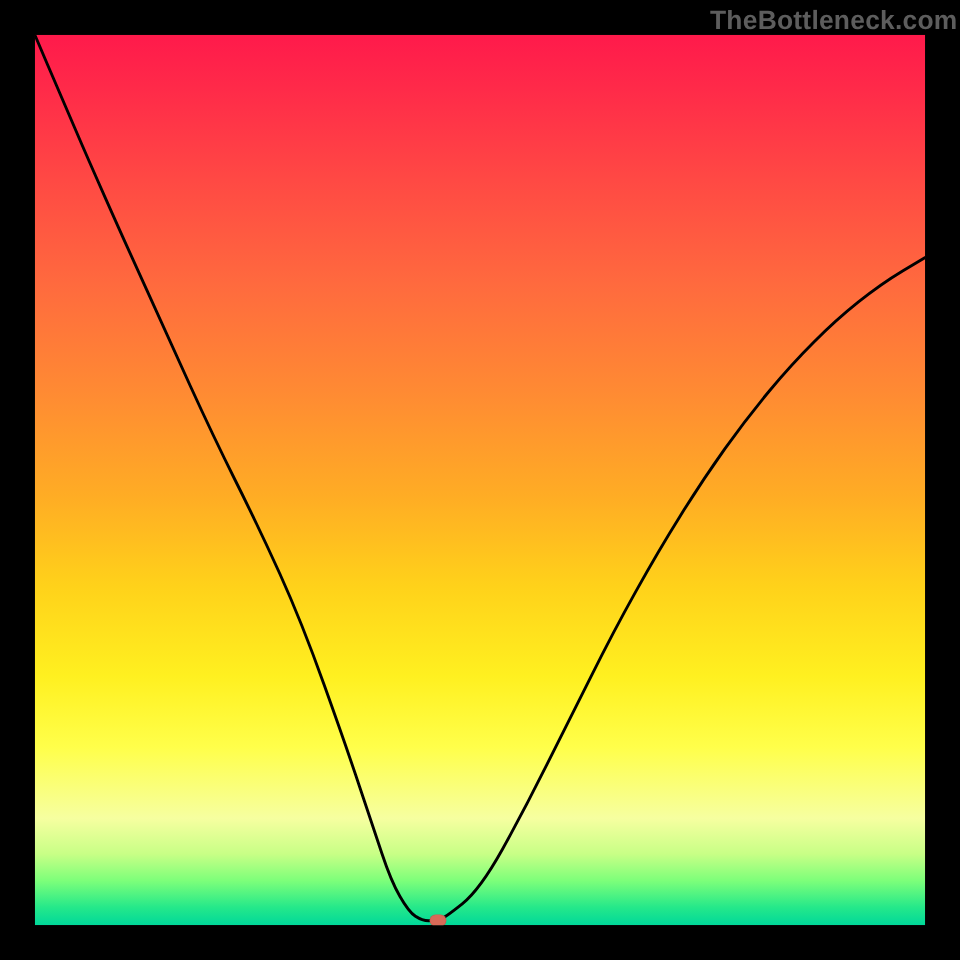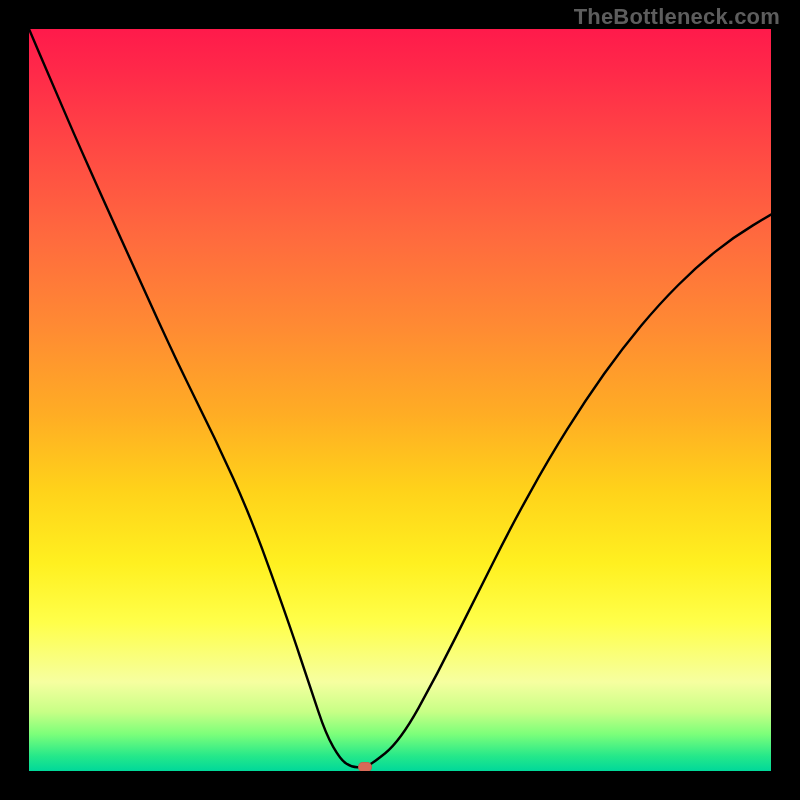--- a/index.html
+++ b/index.html
@@ -9,21 +9,21 @@
   }
   .container {
     width: 800px;
     height: 800px;
     position: relative;
     background: #000;
   }
   .watermark {
     position: absolute;
     top: 4px;
-    right: 20px;
+    right: 2px;
     font-family: Arial, Helvetica, sans-serif;
     font-size: 22px;
     font-weight: bold;
     color: #5d5d5d;
     z-index: 10;
     letter-spacing: 0.2px;
   }
   .plot-area {
     position: absolute;
     left: 29px;

